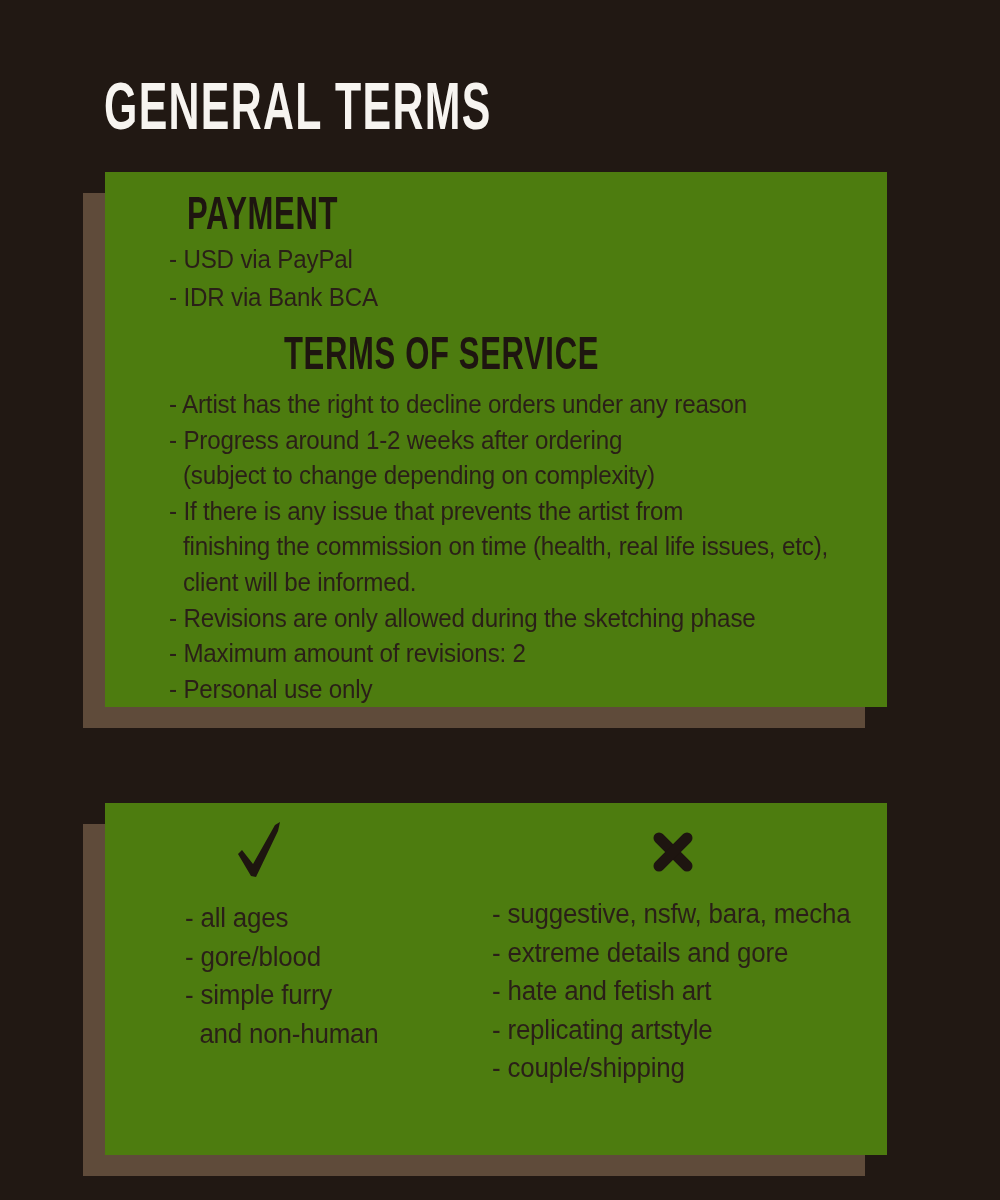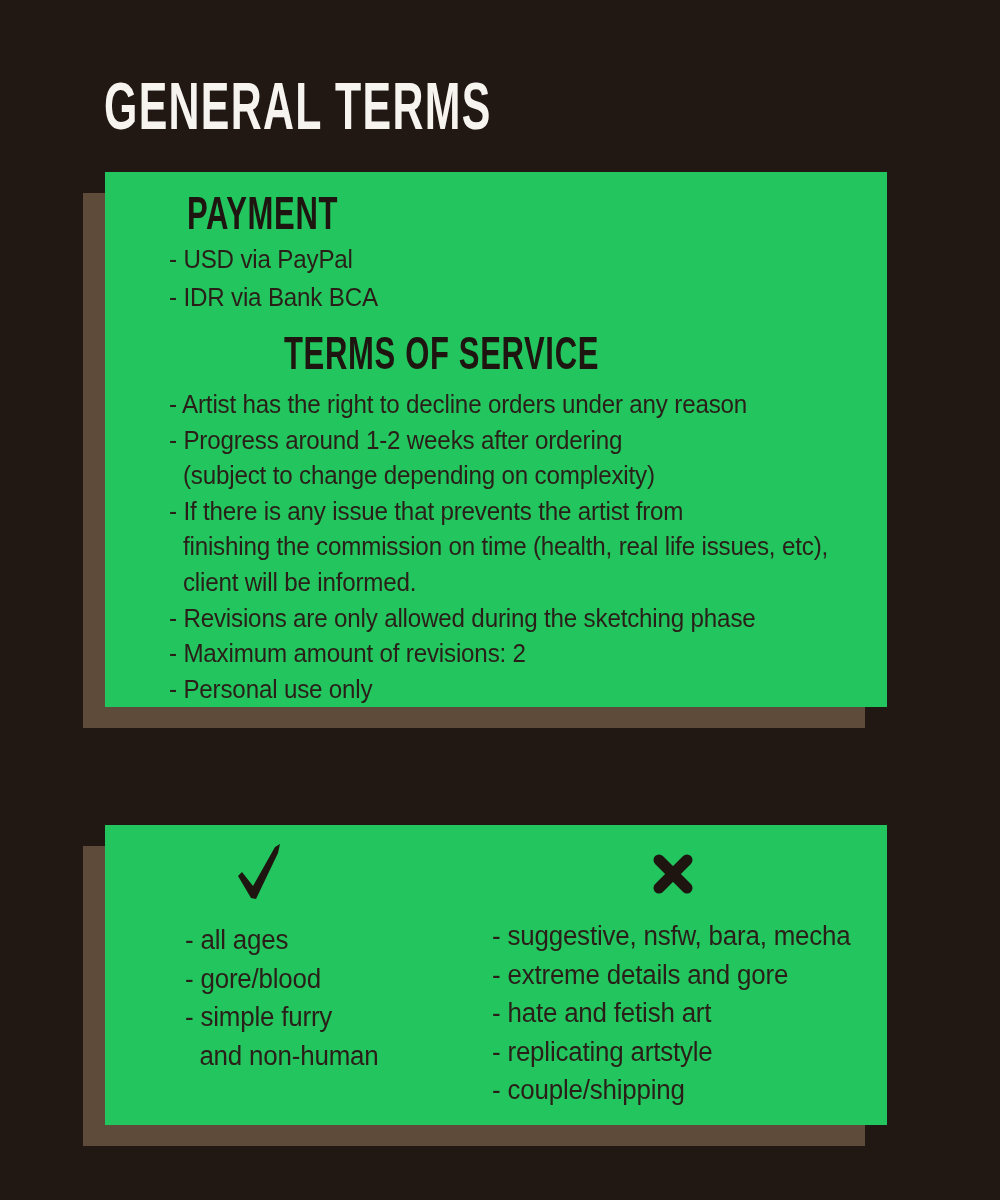--- a/index.html
+++ b/index.html
@@ -28,33 +28,32 @@
     white-space: nowrap;
     transform: scaleX(0.64);
     transform-origin: left top;
   }
 
   
   .card {
     position: absolute;
     left: 105px;
     width: 782px;
-    background: #22c55e;
+    background: #4d7c0f;
     box-shadow: -22px 21px 0 #5f4b3a;
     box-sizing: border-box;
   }
   .card-tos {
     top: 172px;
     height: 535px;
     padding: 16px 28px 0 64px;
   }
   .card-rules {
     top: 803px;
-    height: 300px;
-    margin-top: 22px;
+    height: 352px;
   }
 
   
   .section-heading {
     display: inline-block;
     font-size: 47px;
     font-weight: bold;
     color: #1e1510;
     line-height: 1.06;
     letter-spacing: 1px;

